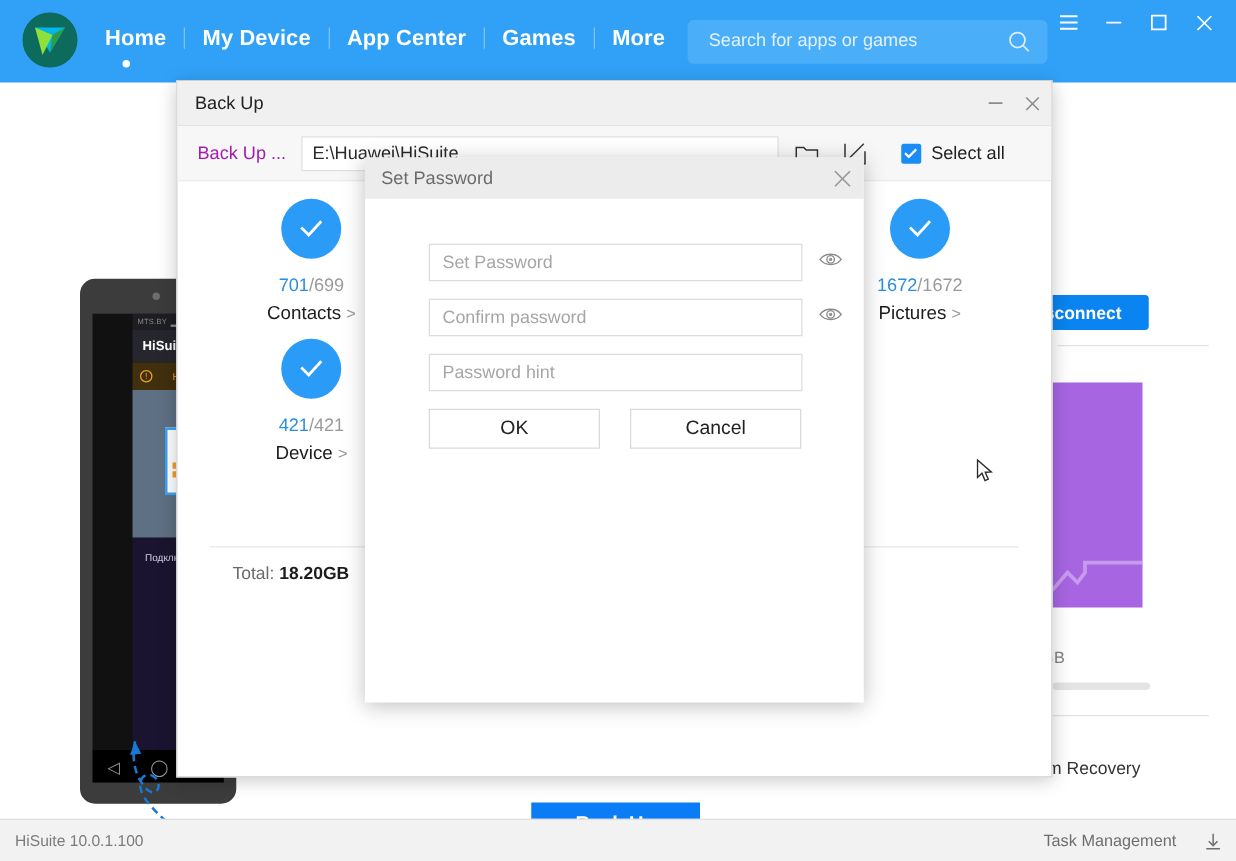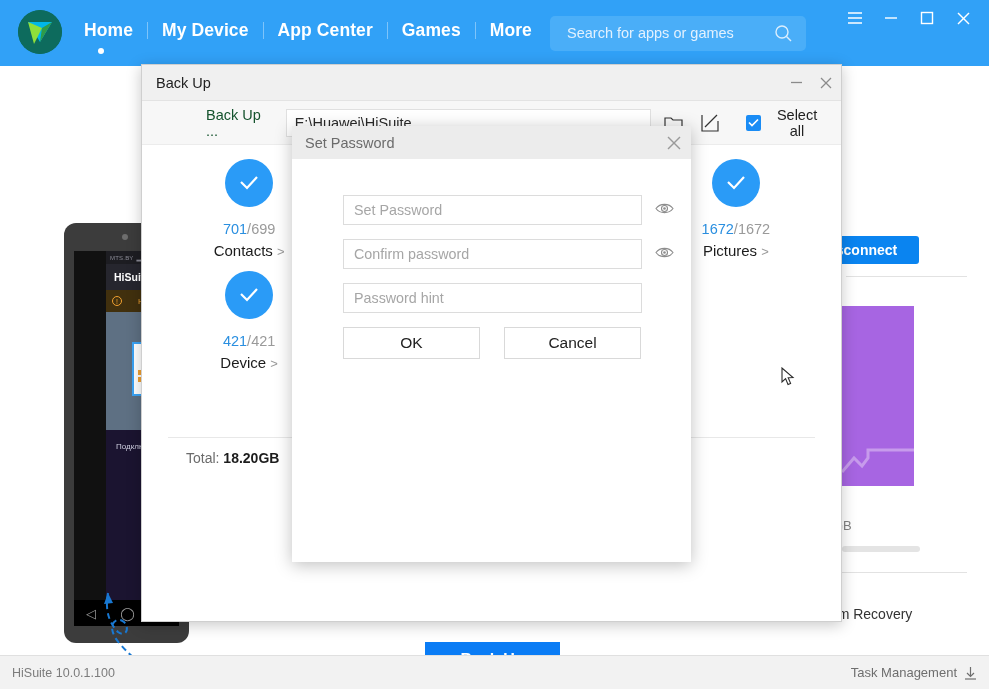--- a/index.html
+++ b/index.html
@@ -28,21 +28,21 @@
     color: #ffffff; font-size: 17.5px; font-weight: bold;
     padding: 0 14px; white-space: nowrap; cursor: pointer;
     letter-spacing: 0.1px;
   }
   .nav-sep { width: 1px; height: 17px; background: #7ec4fa; }
   .nav-dot {
     position: absolute; left: 98px; top: 48px; width: 6px; height: 6px;
     border-radius: 50%; background: #ffffff;
   }
   .searchbox {
-    position: absolute; left: 550px; top: 16px; width: 256px; height: 35px;
+    position: absolute; left: 550px; top: 16px; width: 288px; height: 35px;
     background: #4aaef8; border-radius: 5px;
   }
   .searchbox .ph {
     position: absolute; left: 17px; top: 9px;
     color: #e2f1fe; font-size: 14.5px;
   }
   .search-icon { position: absolute; right: 13px; top: 8px; }
   .winbtns { position: absolute; right: 8px; top: 4px; display: flex; align-items: center; }
   .winbtn {
     width: 36px; height: 28px; display: flex; align-items: center; justify-content: center;
@@ -114,21 +114,21 @@
     display: flex; align-items: center; padding-left: 14px;
     color: #222; font-size: 14.5px;
   }
   .bw-ctrls { margin-left: auto; display: flex; align-items: center; }
   .bw-ctrl { width: 30px; height: 34px; display: flex; align-items: center;
              justify-content: center; color: #888; cursor: pointer; }
   .bw-pathrow {
     height: 44px; background: #f7f7f7; border-bottom: 1px solid #ececec;
     display: flex; align-items: center; padding: 0 16px;
   }
-  .bw-pathlabel { color: #14532d; font-size: 14.5px; margin-left: 48px; }
+  .bw-pathlabel { color: #a21caf; font-size: 14.5px; }
   .bw-pathfield {
     margin-left: 12px; width: 382px; height: 28px; background: #fff;
     border: 1px solid #e0e0e0; display: flex; align-items: center;
     padding-left: 8px; color: #2a2a2a; font-size: 14.5px;
   }
   .bw-icon { width: 30px; height: 30px; display: flex; align-items: center;
              justify-content: center; margin-left: 8px; cursor: pointer; }
   .bw-selall { margin-left: 22px; display: flex; align-items: center; gap: 8px; cursor: pointer; }
   .cbox { width: 16px; height: 16px; background: #1a8cf5; border-radius: 2px;
           display: flex; align-items: center; justify-content: center; }
@@ -198,21 +198,21 @@
   .cursor { position: absolute; left: 781px; top: 367px; }
 
   
   .statusbar {
     position: absolute; left: 0; bottom: 0; width: 989px; height: 34px;
     background: #f2f2f2; border-top: 1px solid #e0e0e0;
     display: flex; align-items: center; padding: 0 12px;
   }
   .sb-left { color: #7c7c7c; font-size: 12.5px; }
   .sb-right { margin-left: auto; color: #6e6e6e; font-size: 13px;
-              display: flex; align-items: center; gap: 7px; cursor: pointer; }
+              display: flex; align-items: center; gap: 23px; cursor: pointer; }
 </style>
 </head>
 <body>
 
 <div id="app">
 
   <div class="bgpage">
 
     <div class="phone">
       <div style="position:absolute;left:58px;top:11px;width:6px;height:6px;border-radius:50%;background:#6d6d6d;"></div>

